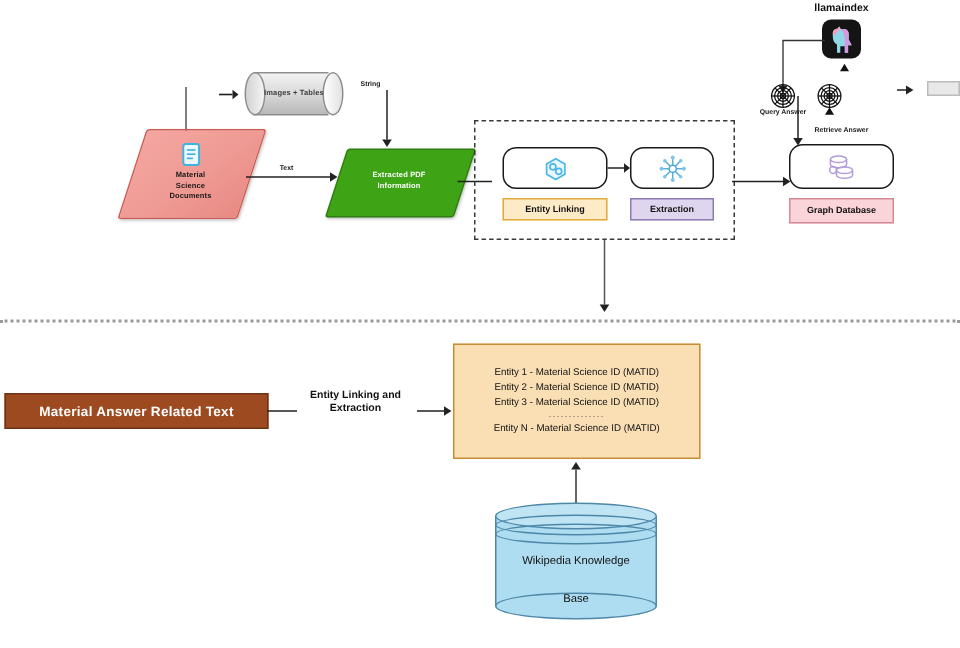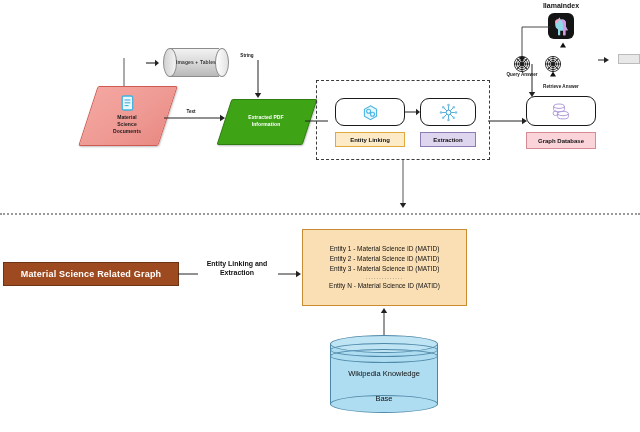--- a/index.html
+++ b/index.html
@@ -408,21 +408,21 @@
   <div class="abs" style="left:618px; top:54px; width:22px; height:10px;
        background:#e8e8e8; border:1px solid #bbb; box-sizing:border-box;"></div>
 
   <svg class="abs" style="left:398px; top:160px;" width="10" height="50">
     <line x1="5" y1="0" x2="5" y2="43" stroke="#555" stroke-width="1"></line>
     <path d="M1.8,43 L5,48 L8.2,43 Z" fill="#222"></path>
   </svg>
 
   <div class="abs divider" style="left:0px; top:213px; width:640px;"></div>
 
-  <div class="abs brownbox" style="left:3px; top:262px; width:176px; height:24px;">Material Science Related Graph</div>
+  <div class="abs brownbox" style="left:3px; top:262px; width:176px; height:24px;">Material Answer Related Text</div>
 
   <div class="abs edge-lbl" style="left:196px; top:259px; width:82px;">
     <div>Entity Linking and</div>
     <div>Extraction</div>
   </div>
   <svg class="abs" style="left:178px; top:269px;" width="124" height="10">
     <path d="M0,5 L20,5 M100,5 L118,5" stroke="#222" stroke-width="1" fill="none"></path>
     <path d="M118,1.8 L123,5 L118,8.2 Z" fill="#222"></path>
   </svg>
 

